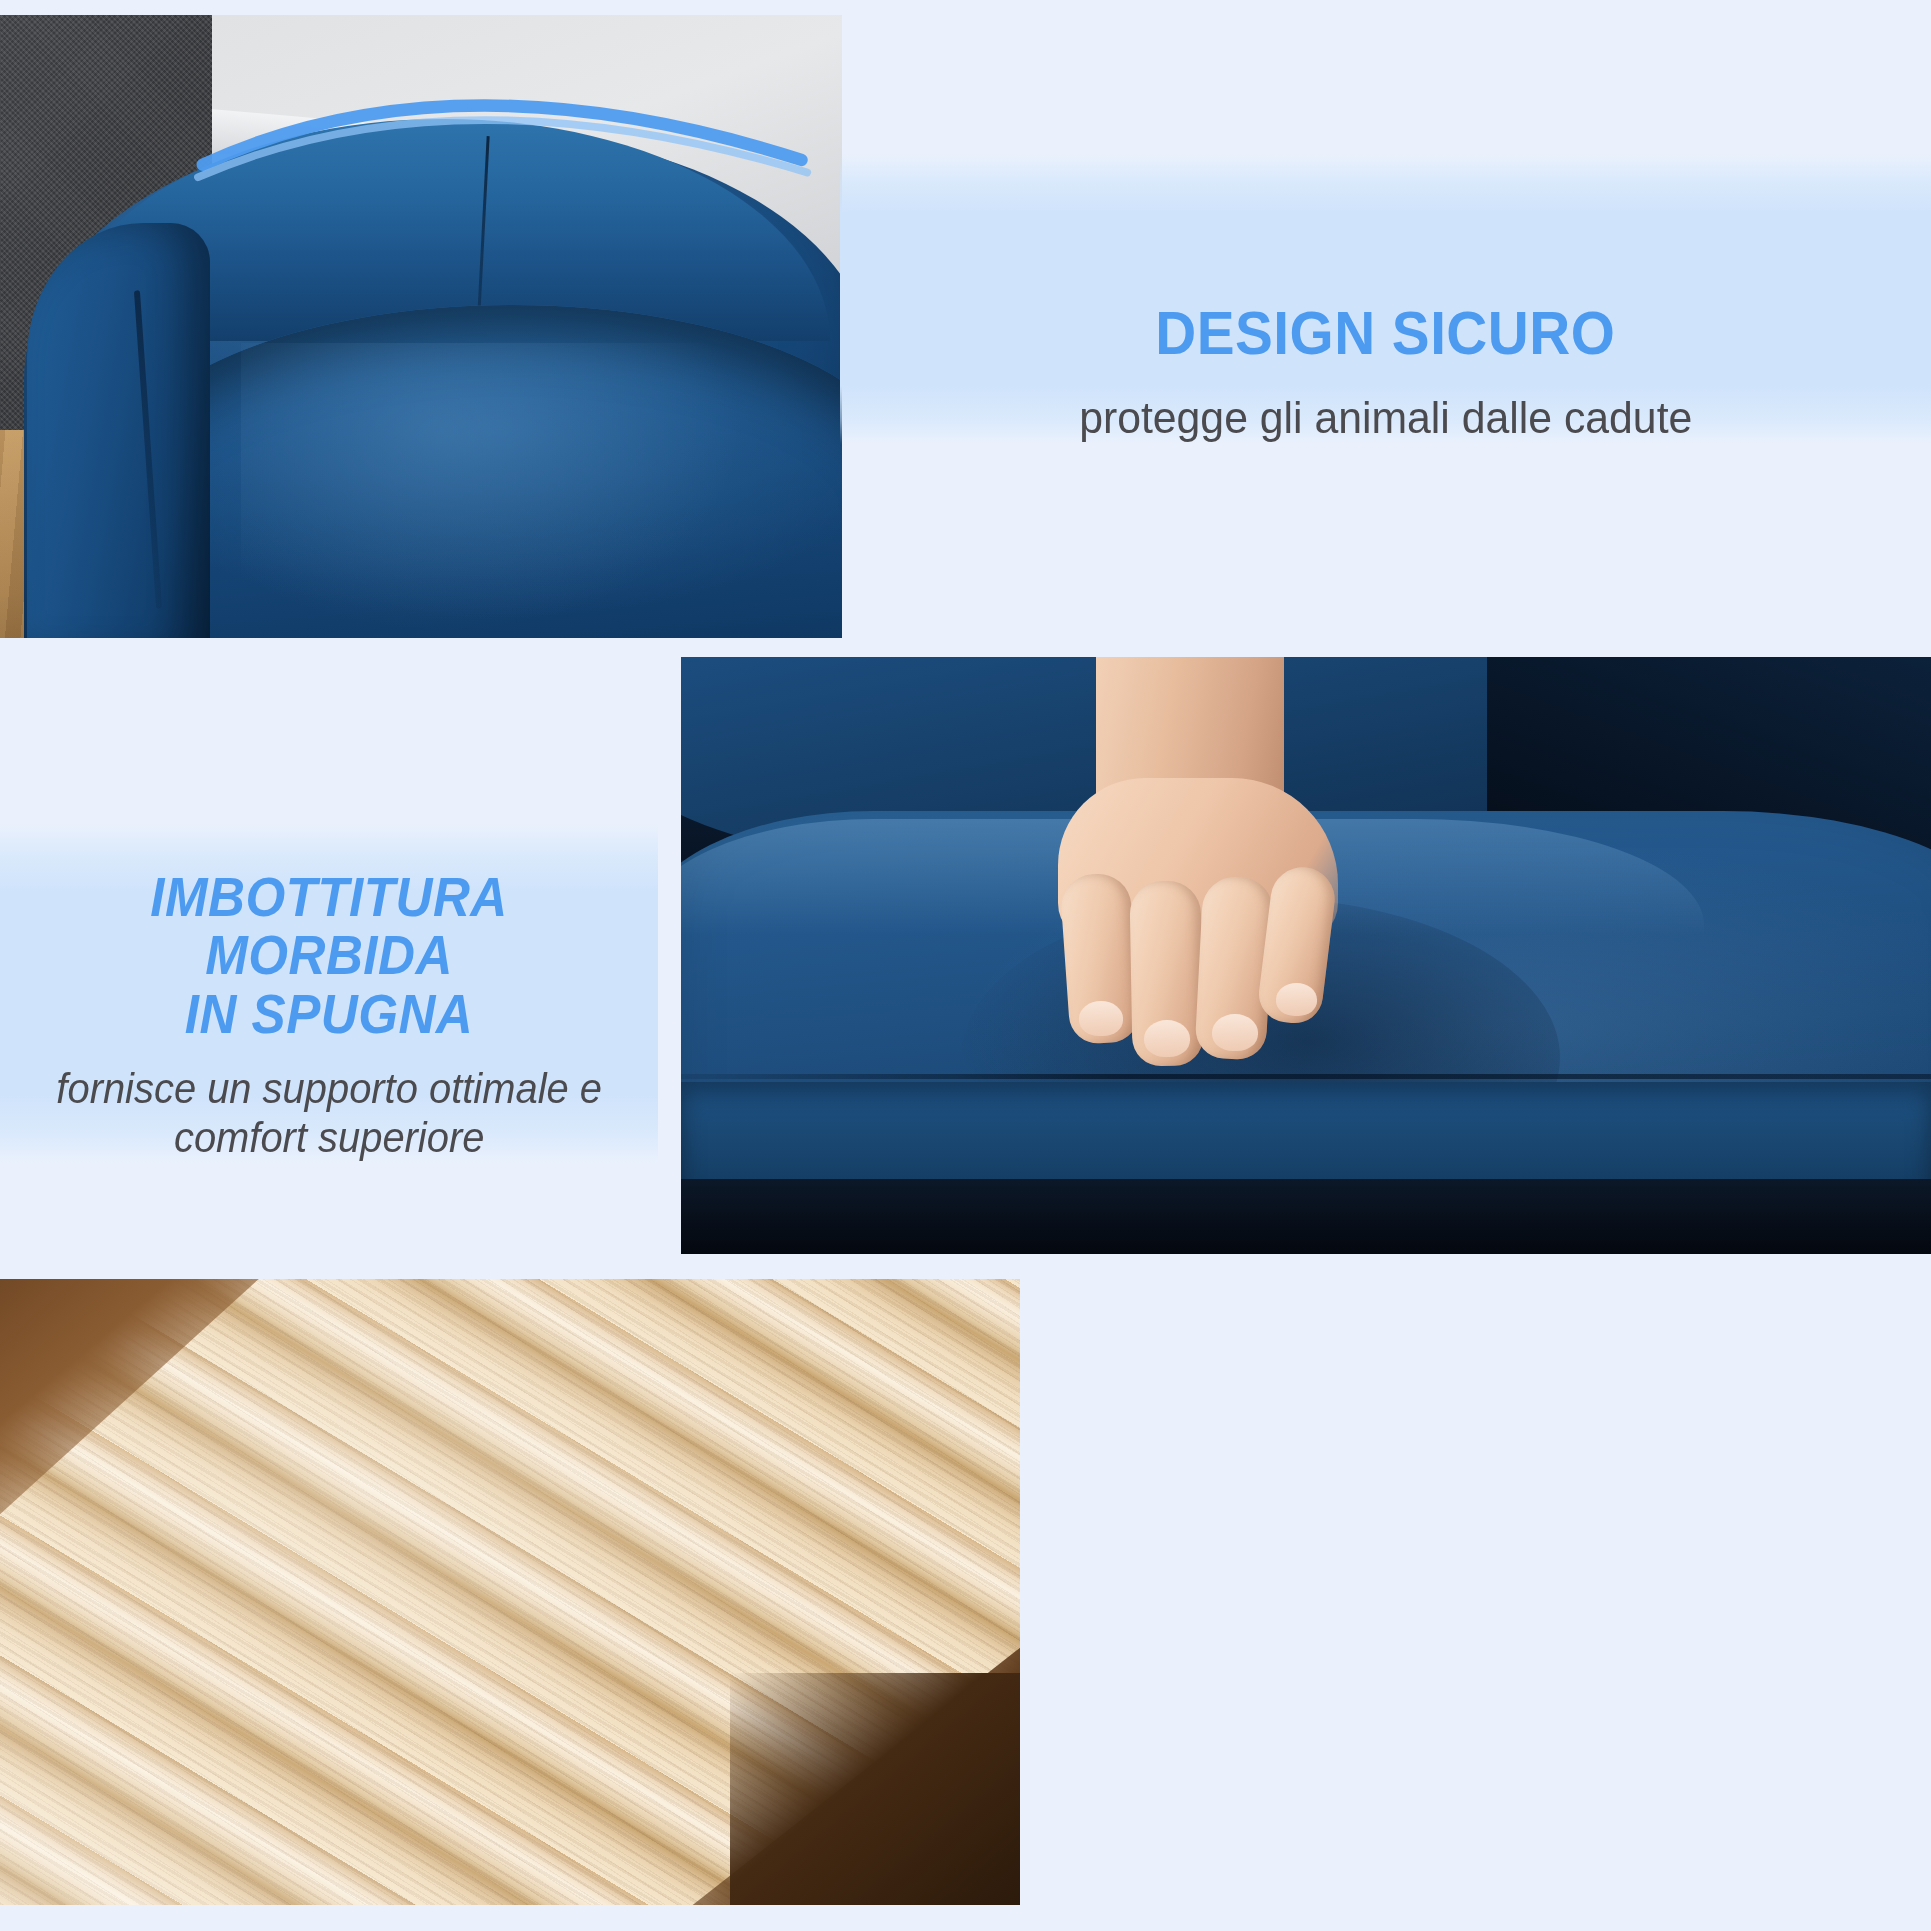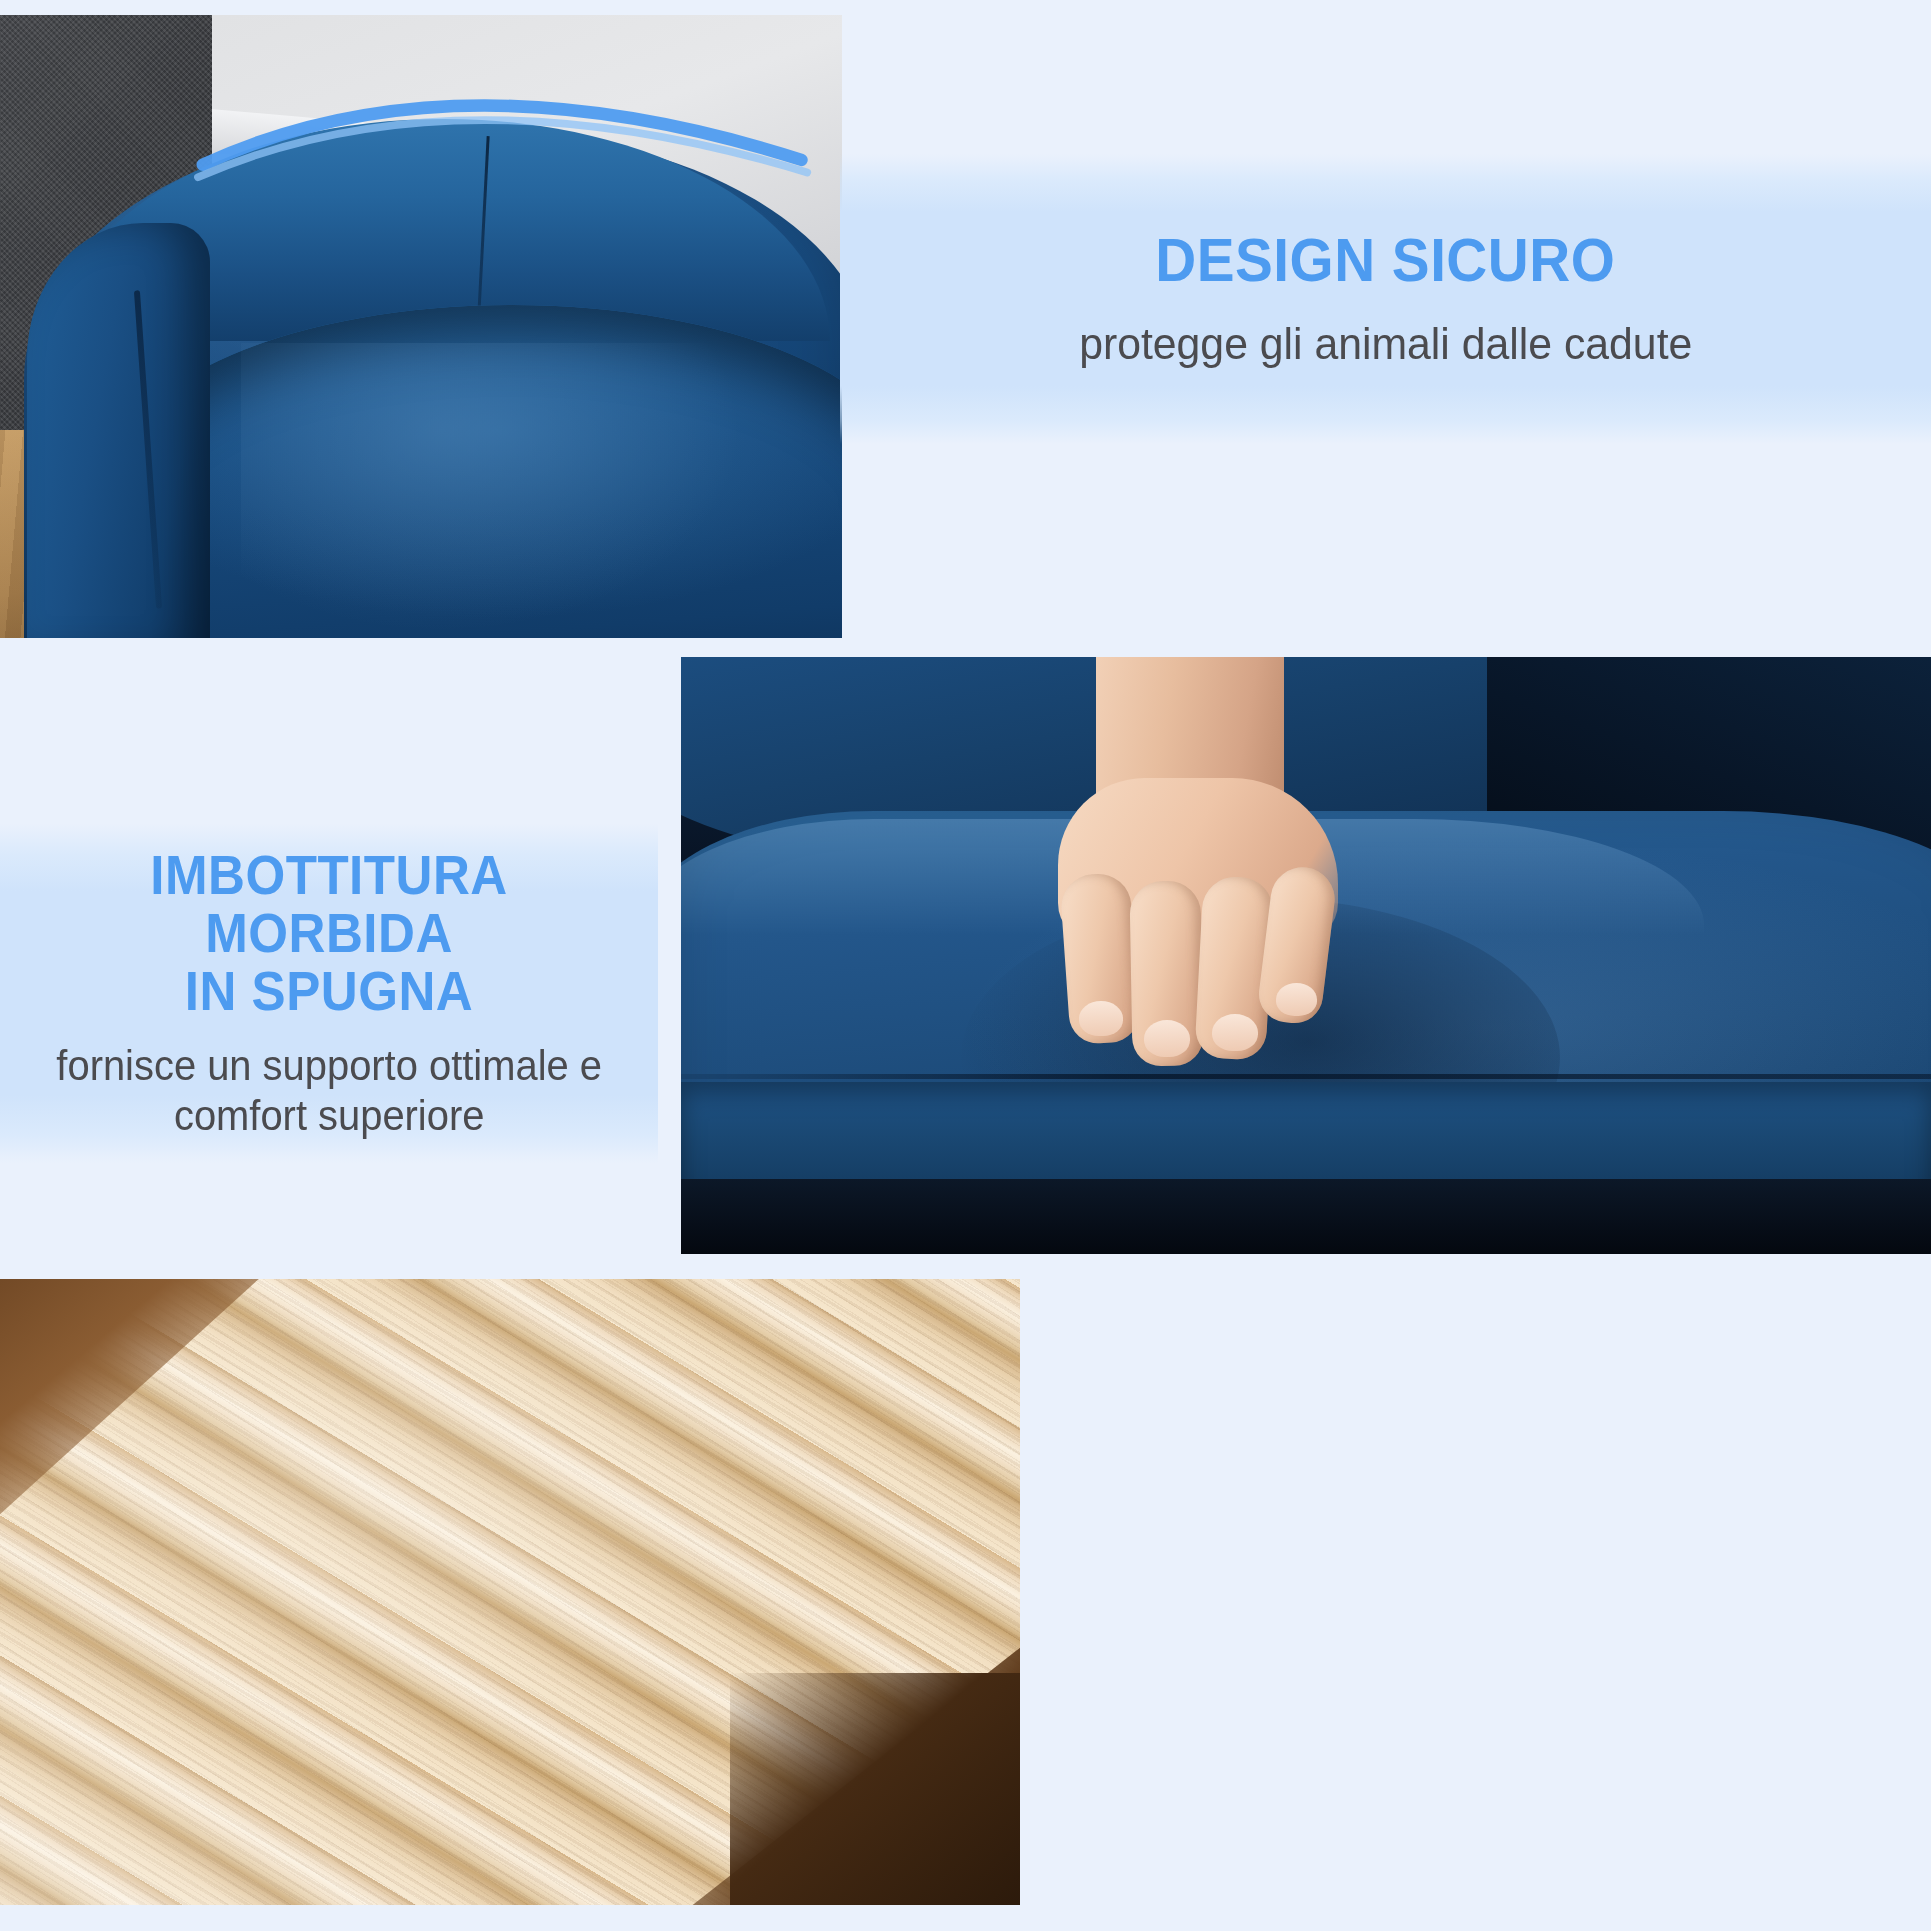--- a/index.html
+++ b/index.html
@@ -16,21 +16,21 @@
   .band {
     position:absolute;
     background:linear-gradient(to bottom,
        rgba(206,228,252,0) 0%,
        rgba(206,228,252,0.55) 9%,
        #cfe3fb 20%,
        #cfe3fb 80%,
        rgba(206,228,252,0.55) 92%,
        rgba(206,228,252,0) 100%);
     display:flex; flex-direction:column;
-    align-items:center; justify-content:center;
+    align-items:center; justify-content:flex-end;
     text-align:center;
   }
   .headline {
     color:#4d9bf0;
     font-weight:bold;
     letter-spacing:0.5px;
     line-height:1.06;
     white-space:pre-line;
     transform:scaleX(0.93);
     transform-origin:center;
@@ -245,21 +245,21 @@
   #panel-wood .floor-br {
     position:absolute; right:0; bottom:0; width:290px; height:232px;
     background:linear-gradient(320deg,#2c1a0b 0%,#452a13 55%,rgba(70,44,22,0) 100%);
   }
 
   
   #band-1 { left:840px; top:154px;  width:1091px; height:290px; }
   #band-1 .headline { font-size:61px; margin-bottom:25px; }
   #band-1 .subline  { font-size:45px; }
 
-  #band-2 { left:0;      top:823px;  width:658px;  height:340px; }
+  #band-2 { left:0;      top:823px;  width:658px;  height:340px;font-style:italic; }
   #band-2 .headline { font-size:55px; margin-bottom:21px; }
   #band-2 .subline  { font-size:42px; }
 
   #band-3 { left:1020px; top:1446px; width:911px;  height:336px; }
   #band-3 .headline { font-size:55px; margin-bottom:21px; }
   #band-3 .subline  { font-size:42px; }
 </style>
 </head>
 <body>
 

